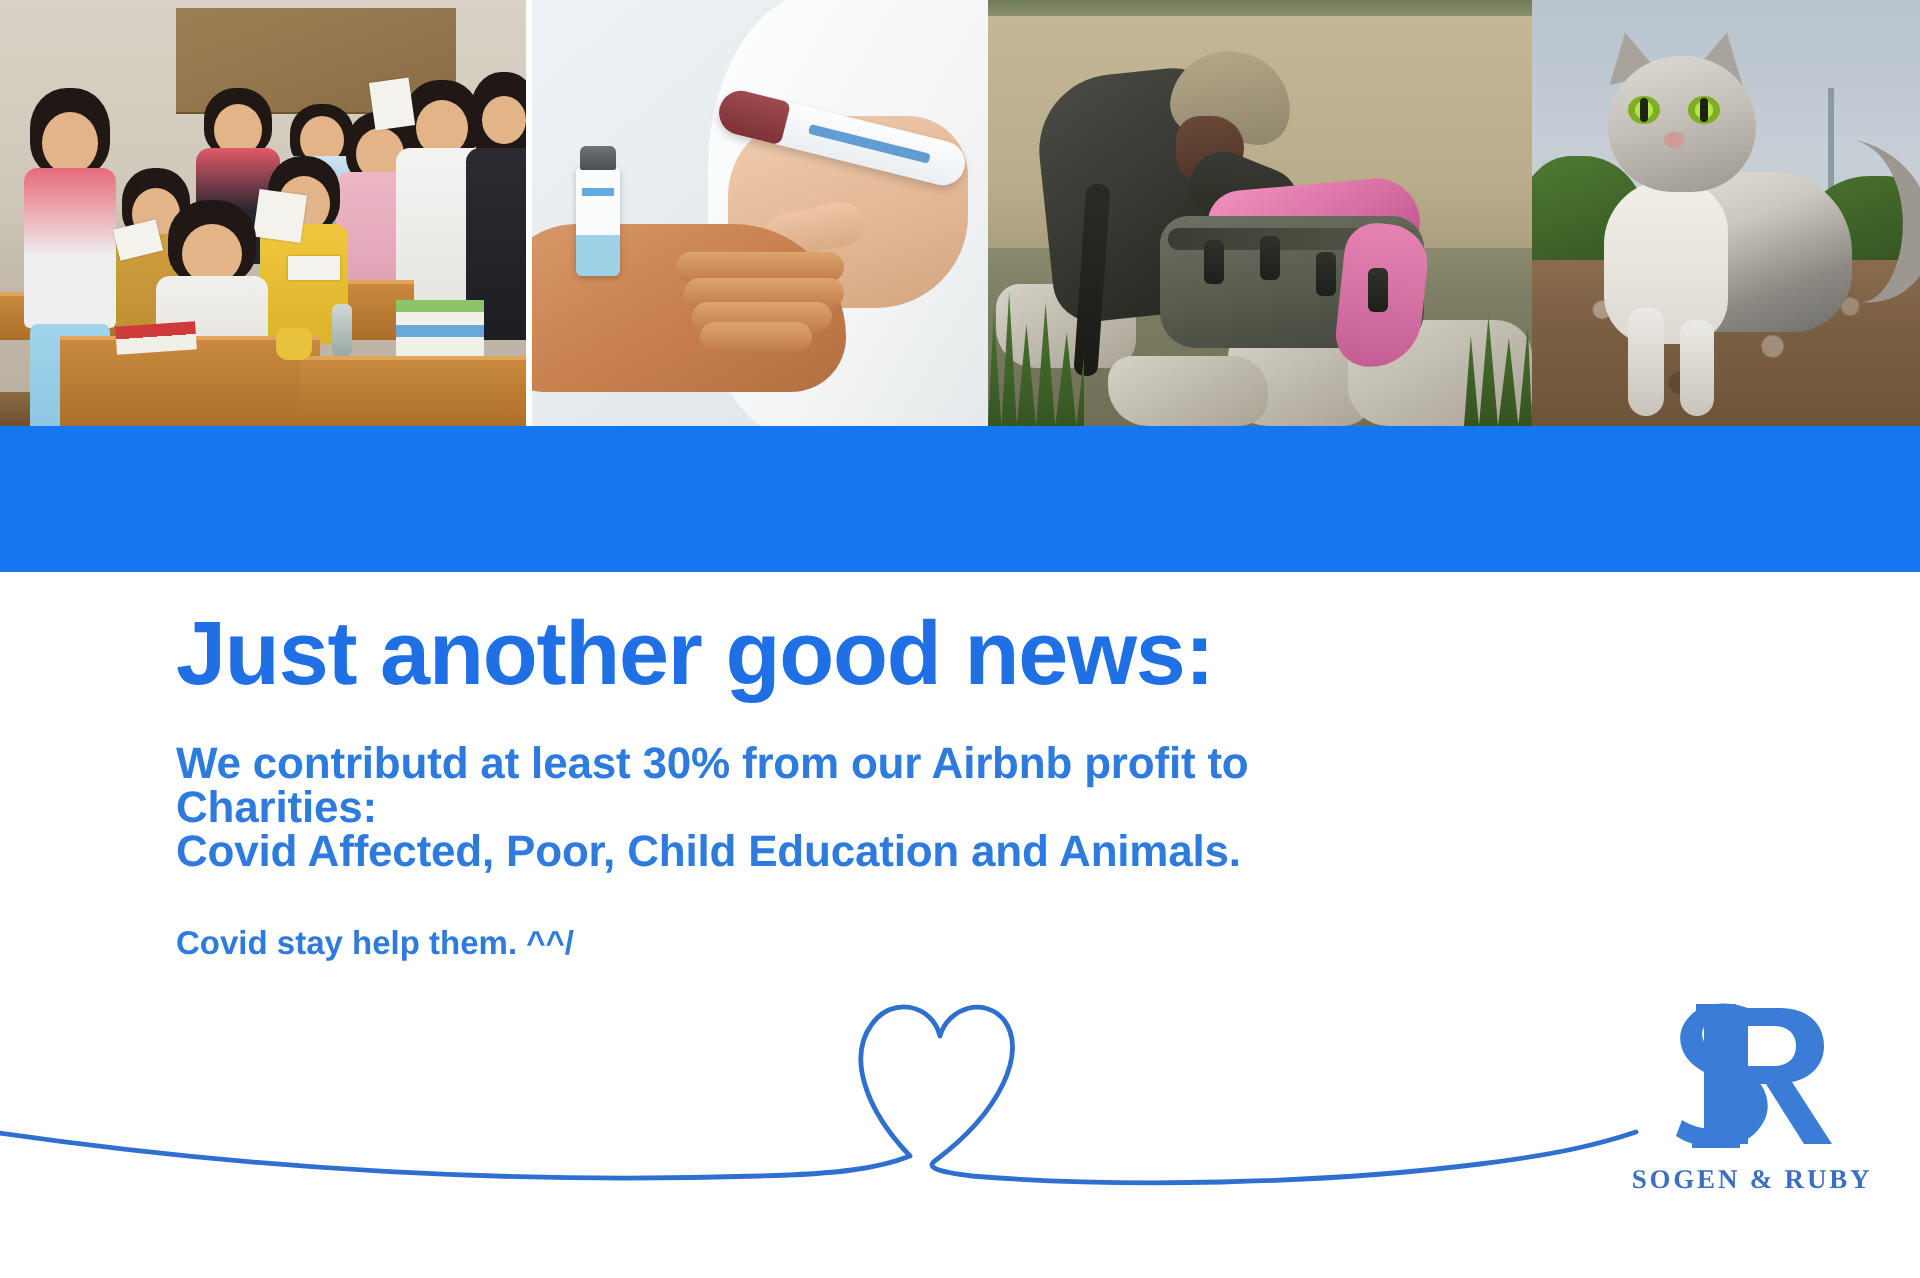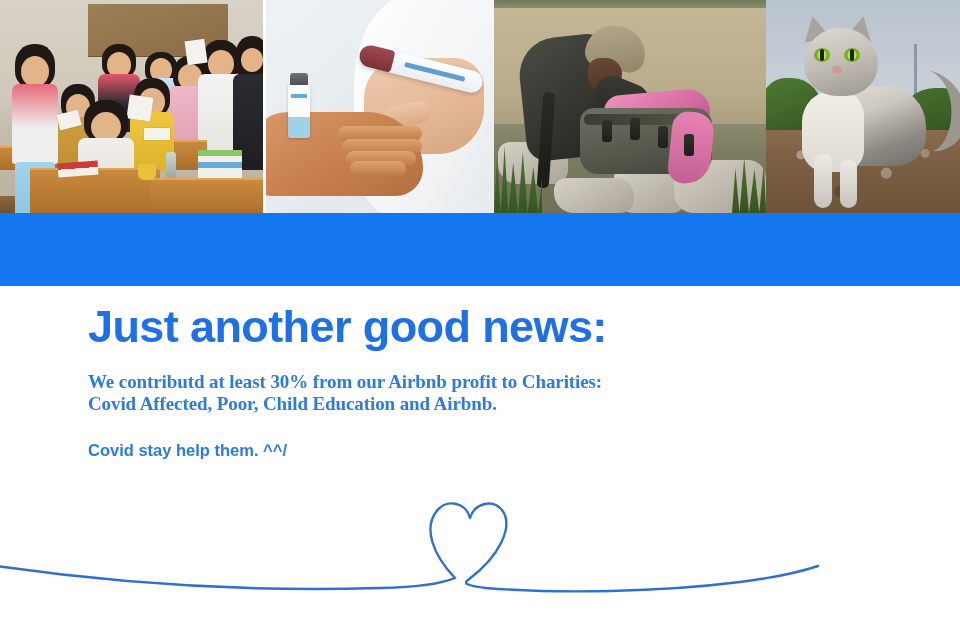--- a/index.html
+++ b/index.html
@@ -395,25 +395,24 @@
   .headline {
     margin: 0;
     font-size: 45px;
     line-height: 54px;
     font-weight: 800;
     letter-spacing: -0.6px;
     white-space: nowrap;
   }
   .subcopy {
     margin: 17px 0 0 0;
-    font-size: 19px;
+    font-size: 22px;
     line-height: 22px;
     font-weight: 700;
     letter-spacing: -0.1px;
-    font-family: Liberation Serif, serif;
   }
   .subcopy .pct { font-weight: 800; }
   .closing {
     margin: 24px 0 0 0;
     font-size: 16.5px;
     line-height: 22px;
     font-weight: 700;
   }
 
   
@@ -591,33 +590,53 @@
     </div>
   </div>
 
   <div class="blue-band" style="background: rgb(20, 119, 240);"></div>
 
   <div class="content">
     <h1 class="headline" style="color: rgb(31, 111, 229);">Just another good news:</h1>
 
     <p class="subcopy" style="color: rgb(46, 123, 224);">
       <span>We contributd at least </span><span class="pct">30%</span><span> from our Airbnb profit to Charities:</span><br>
-      <span>Covid Affected, Poor, Child Education and Airbnb.</span>
+      <span>Covid Affected, Poor, Child Education and Animals.</span>
     </p>
 
     <p class="closing" style="color: rgb(46, 123, 224);">Covid stay help them. ^^/</p>
   </div>
 
   <svg class="heartline" viewBox="0 0 960 140">
     <path fill="none" stroke-width="2.4" stroke-linecap="round" stroke-linejoin="round" d="M -4 86
              C 120 104, 250 112, 380 108
              C 420 107, 440 104, 455 98
              C 432 74, 424 48, 436 32
              C 446 18, 466 22, 470 38
              C 474 24, 492 18, 502 30
              C 514 46, 500 76, 468 100
              C 462 104, 470 106, 486 108
              C 560 114, 660 112, 740 102
              C 780 97, 800 92, 818 86" stroke="#2F6FD0"></path>
   </svg>
 
+  <div class="logo">
+    <svg class="logo-mark" width="108" height="84" viewBox="0 0 108 84" style="color: rgb(58, 124, 214);">
+
+      <g>
+        <path d="M38 8 h30 c14 0 22 8 22 19 0 9 -6 16 -16 18 l20 31 h-14 L61 46 h-9 v30 h-14 Z
+                 M52 17 v20 h13 c7 0 11 -4 11 -10 0 -6 -4 -10 -11 -10 Z" fill="currentColor"></path>
+        <rect x="30" y="8" width="12" height="68" fill="currentColor"></rect>
+        <rect x="26" y="6" width="20" height="5" fill="currentColor"></rect>
+        <rect x="24" y="73" width="24" height="5" fill="currentColor"></rect>
+      </g>
+
+      <g>
+        <path d="M56 10 c-10 -6 -26 -6 -33 2 -9 9 -5 22 7 28 l10 5
+                 c10 5 13 12 8 18 -6 7 -20 7 -29 1
+                 l-3 8 c12 8 32 8 41 -3 9 -10 5 -24 -8 -31 l-11 -6
+                 c-9 -5 -11 -11 -7 -16 5 -6 17 -6 24 -1 Z" fill="currentColor"></path>
+      </g>
+    </svg>
+    <span class="logo-wordmark" style="color: rgb(58, 111, 196);">SOGEN &amp; RUBY</span>
+  </div>
 
 </div>
 
 </body></html>

